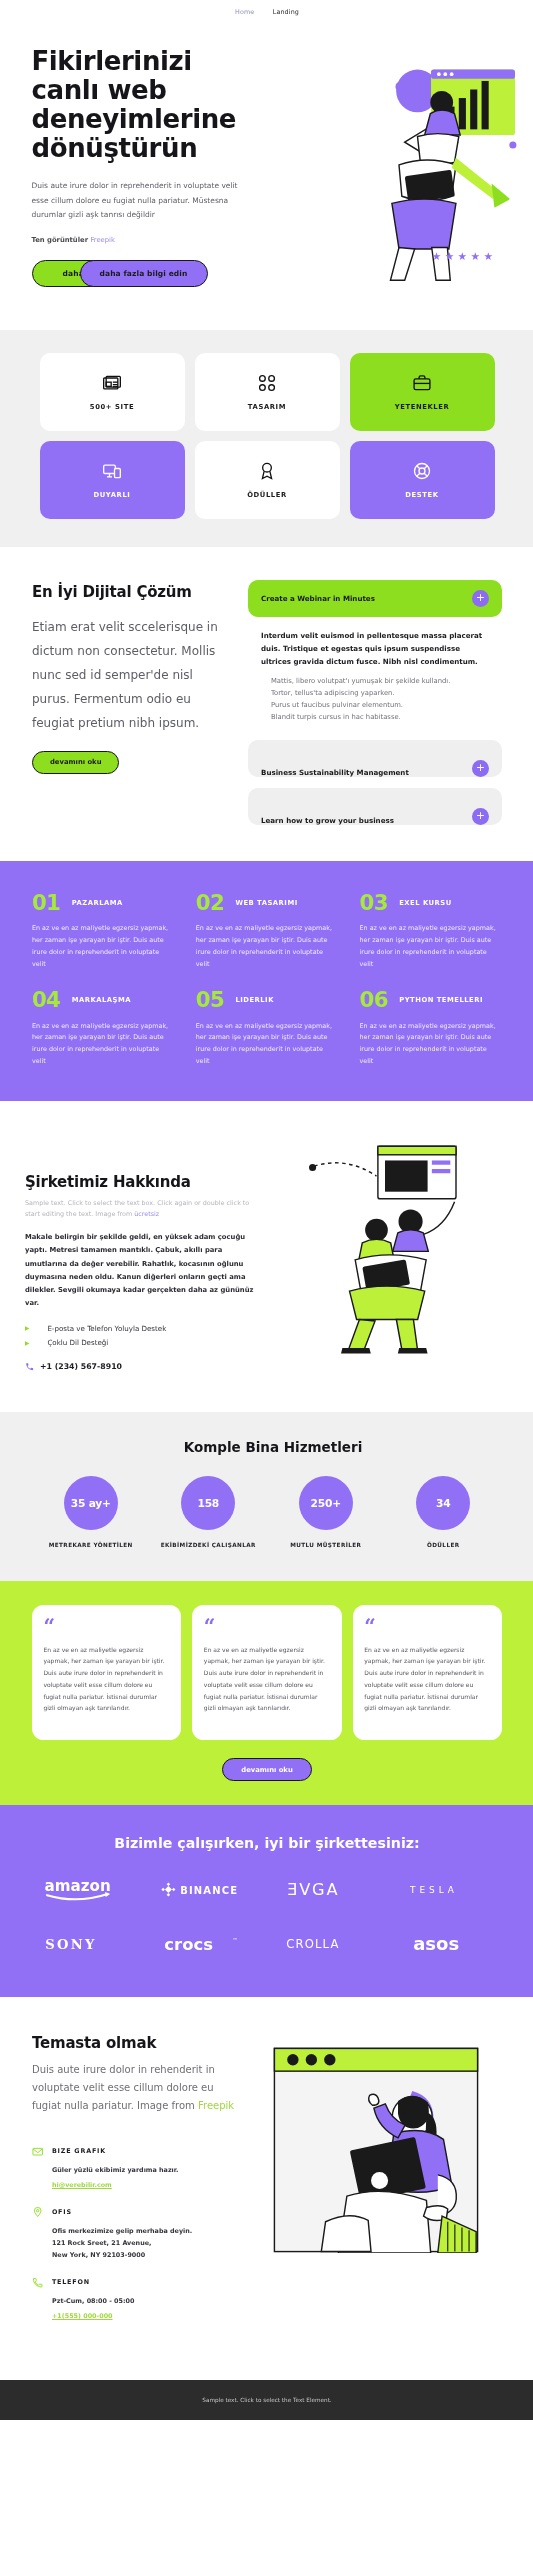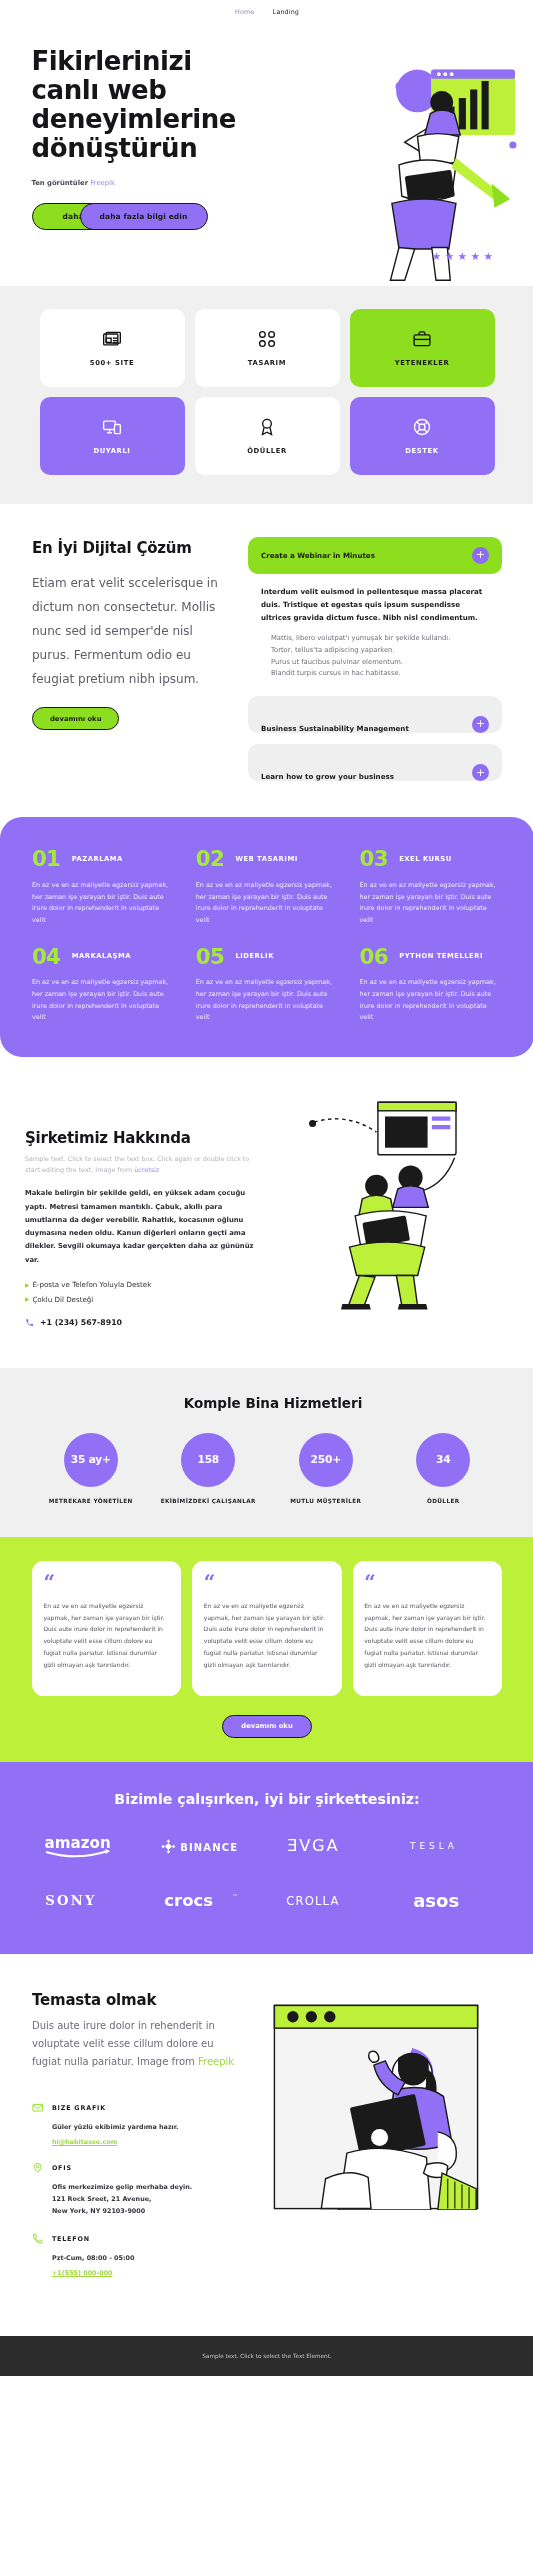--- a/index.html
+++ b/index.html
@@ -76,37 +76,37 @@
     width:17px; height:17px; border-radius:50%; background:#8c6cf2; color:#fff;
     display:flex; align-items:center; justify-content:center; font-size:10.7px; line-height:1; font-weight:400;
   }
   .acc-body { padding:11.4px 13px 4.3px 13px; }
   .acc-body .strong { font-size:7.1px; font-weight:700; line-height:1.85; color:#1d1d22; }
   .acc-list { margin-top:8.5px; padding-left:10px; }
   .acc-list li { list-style:none; font-size:6.8px; line-height:1.75; color:#70707a; }
   .acc-gap { height:11.4px; }
 
   
-  .nums { background:#9170f5; padding:31px 0 33px 0;border-radius:22px; }
+  .nums { background:#9170f5; padding:31px 0 33px 0; }
   .nums-grid { width:470px; margin:0 auto; display:grid; grid-template-columns:repeat(3,1fr); gap:18.5px 21.3px; }
   .num-head { display:flex; align-items:center; gap:11.4px; margin-bottom:10px; }
   .num-n { font-size:21.3px; font-weight:700; color:#a6e83c; line-height:1; letter-spacing:-0.7px; }
   .num-t { font-size:6.8px; font-weight:600; letter-spacing:0.5px; color:#ffffff; }
   .num-p { font-size:6.4px; line-height:1.85; color:#f0ecff; }
 
   
   .about { background:#fff; padding:33px 0 33px 0; position:relative; }
   .about-inner { width:484px; margin:8px auto; display:flex; gap:11.4px; position:relative; }
   .about-left { width:235px; padding-top:31px; }
   .about-left h2 { font-size:15px; font-weight:700; color:#16161a; margin-bottom:7.1px; letter-spacing:-0.2px; }
   .about-sample { font-size:6.4px; line-height:1.7; color:#b4b4bc; margin-bottom:11.4px; }
   .about-sample a { color:#9b8bf0; text-decoration:none; }
   .about-body { font-size:6.8px; line-height:1.95; color:#2c2c33; font-weight:600; }
   .about-ul { margin:11.4px 0 11.4px 0; }
-  .about-ul li { list-style:none; font-size:7.1px; color:#33333a; line-height:2.0; display:flex; align-items:center; gap:3px; }
+  .about-ul li { list-style:none; font-size:7.1px; color:#33333a; line-height:2.0; display:flex; align-items:center; gap:18px; }
   .tri { color:#8ede20; font-size:5.7px; }
   .about-phone { display:flex; align-items:center; gap:5.7px; font-size:7.8px; font-weight:700; color:#1d1d22; }
   .about-art { flex:1; position:relative; min-height:213px; }
 
   
   .stats { background:#f0f0f0; padding:27px 0 33px 0; }
   .stats h2 { text-align:center; font-size:13.5px; font-weight:700; color:#16161a; margin-bottom:21.3px;padding-left:12px; }
   .stats-grid { width:470px; margin:0 auto; display:grid; grid-template-columns:repeat(4,1fr); }
   .stat { display:flex; flex-direction:column; align-items:center; }
   .stat-circle {
@@ -192,20 +192,21 @@
           <path d="M300 186 l26 22 l-22 12 z" fill="#8ede20"></path>
           <circle cx="172" cy="50" r="7" fill="#9170f5"></circle>
           <circle cx="330" cy="132" r="5" fill="#9170f5"></circle>
           <g fill="#9170f5">
             <text x="216" y="294" font-size="15">★ ★ ★ ★ ★</text>
           </g>
         </svg>
       </div>
       <div class="hero-text">
         <h1>Fikirlerinizi canlı web deneyimlerine dönüştürün</h1>
+        <p class="lead">Duis aute irure dolor in reprehenderit in voluptate velit esse cillum dolore eu fugiat nulla pariatur. Müstesna durumlar gizli aşk tanrısı değildir</p>
         <div class="credit">
           <span style="color:#4a4a52;font-weight:600">Ten görüntüler</span>
           <span>Freepik</span>
         </div>
         <div class="hero-btns">
           <div class="btn btn-green">daha fazla</div>
           <div class="btn btn-purple">daha fazla bilgi edin</div>
         </div>
       </div>
     </div>
@@ -539,21 +540,21 @@
           <div class="cb-head">
             <span>
               <svg viewBox="0 0 24 24" width="11.4" height="11.4" fill="none" stroke="#8ede20" stroke-width="2">
                   <rect x="2" y="5" width="20" height="14" rx="1.5"></rect>
                   <path d="M2 6 L12 14 L22 6"></path>
                 </svg>
             </span>
             <span class="cb-title">BIZE GRAFIK</span>
           </div>
           <div class="cb-line">Güler yüzlü ekibimiz yardıma hazır.</div>
-          <a href="#" class="cb-link">hi@habitasse.com</a>
+          <a href="#" class="cb-link">hi@verebilir.com</a>
         </div>
 
         <div class="cblock">
           <div class="cb-head">
             <span>
               <svg viewBox="0 0 24 24" width="11.4" height="11.4" fill="none" stroke="#8ede20" stroke-width="2">
                   <path d="M12 22s7-7.2 7-12a7 7 0 1 0-14 0c0 4.8 7 12 7 12z"></path>
                   <circle cx="12" cy="10" r="2.6"></circle>
                 </svg>
             </span>

